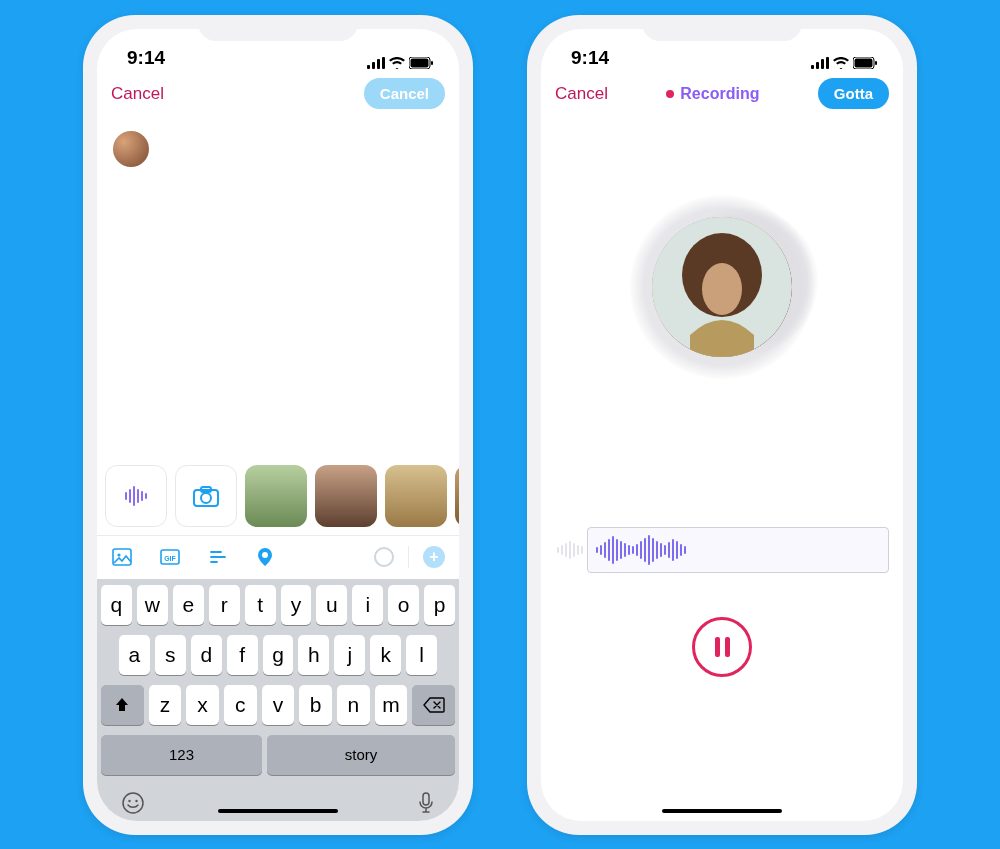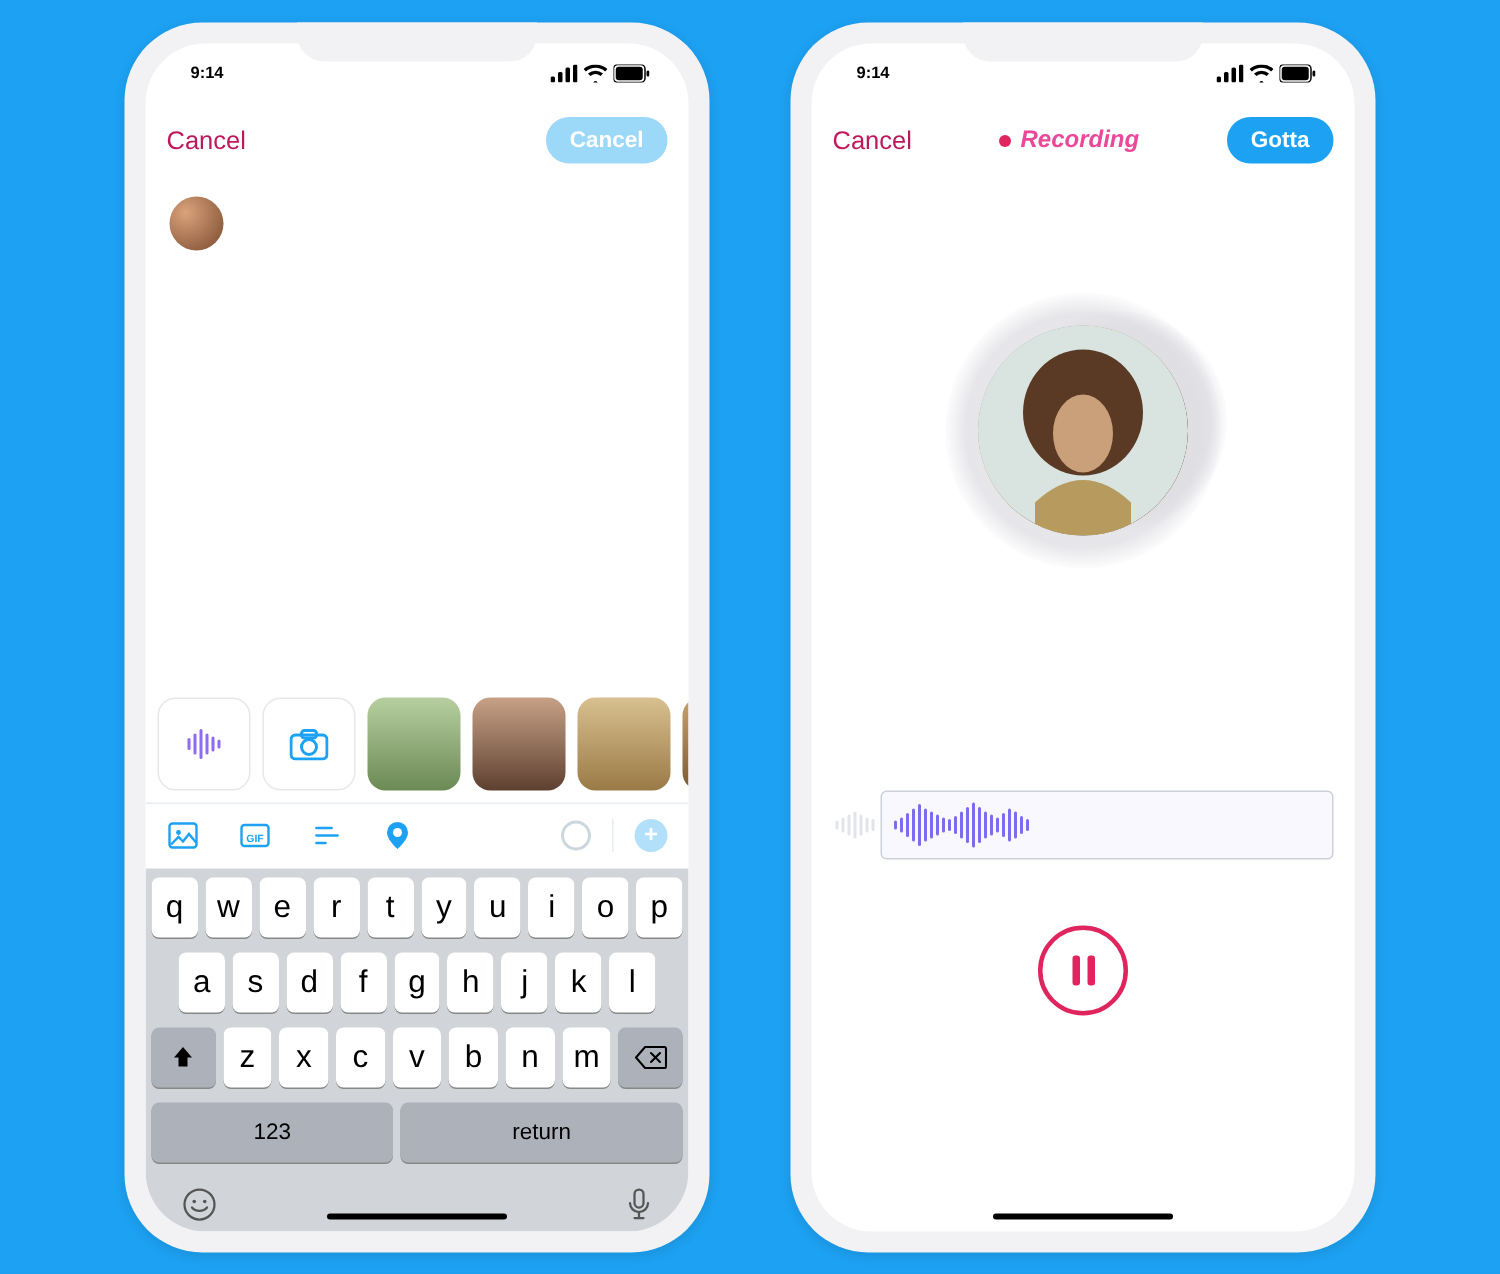--- a/index.html
+++ b/index.html
@@ -1,26 +1,26 @@
 <!DOCTYPE html>
 <html><head>
 <meta charset="utf-8">
 <style>
   *{box-sizing:border-box;margin:0;padding:0;font-family:-apple-system,Helvetica,Arial,sans-serif;}
   body{background:#1DA1F2;width:1000px;height:849px;display:flex;gap:54px;justify-content:center;align-items:center;}
   .phone{width:390px;height:820px;background:#f2f2f5;border-radius:52px;padding:14px;position:relative;box-shadow:0 2px 8px rgba(0,0,0,.1);}
   .screen{width:100%;height:100%;background:#fff;border-radius:40px;overflow:hidden;position:relative;display:flex;flex-direction:column;}
   .notch{position:absolute;top:0;left:50%;transform:translateX(-50%);width:160px;height:26px;background:#f2f2f5;border-radius:0 0 18px 18px;z-index:10;}
-  .statusbar{height:42px;display:flex;align-items:center;justify-content:space-between;padding:0 26px 2px 30px;font-size:11px;font-weight:600;}
+  .statusbar{height:42px;display:flex;align-items:flex-end;justify-content:space-between;padding:0 26px 2px 30px;font-size:19px;font-weight:600;}
   .status-icons{display:flex;align-items:center;gap:4px;}
   .navbar{height:46px;display:flex;align-items:center;justify-content:space-between;padding:0 14px;}
   .cancel{color:#be185d;font-size:17px;}
   .pillbtn{background:#1DA1F2;color:#fff;font-weight:700;font-size:15px;border-radius:18px;padding:7px 16px;}
   .pillbtn.dim{background:#9cd8f7;}
-  .rec-label{font-weight:800;font-size:16px;color:#ec4899;display:flex;align-items:center;gap:6px;font-style:italic;}
+  .rec-label{font-weight:800;font-size:16px;color:#8b5cf6;display:flex;align-items:center;gap:6px;}
   .rec-dot{width:8px;height:8px;border-radius:50%;background:#e0245e;}
   
   .compose-body{flex:1;display:flex;flex-direction:column;}
   .tweet-row{display:flex;gap:10px;padding:14px 16px 0 16px;}
   .avatar{width:36px;height:36px;border-radius:50%;background:radial-gradient(circle at 30% 30%,#d9a27a,#7a4a2f);flex-shrink:0;}
   .tweet-text{font-size:16.5px;line-height:1.35;color:#14171a;border-left:2px solid #1DA1F2;padding-left:4px;}
   .spacer{flex:1;}
   .media-row{display:flex;gap:8px;padding:8px 8px 8px 8px;overflow:hidden;}
   .media-btn{width:62px;height:62px;border:1px solid #e6e8ea;border-radius:12px;display:flex;align-items:center;justify-content:center;flex-shrink:0;background:#fff;}
   .thumb{width:62px;height:62px;border-radius:12px;flex-shrink:0;}
@@ -183,21 +183,21 @@
             <div class="key">m</div>
             <div class="key special wide">
               <svg width="22" height="16" viewBox="0 0 22 16">
                 <path d="M7 1 h13 a1 1 0 0 1 1 1 v12 a1 1 0 0 1-1 1 h-13 l-6-7z" fill="none" stroke="#000" stroke-width="1.4"></path>
                 <path d="M11 5 l6 6 M17 5 l-6 6" stroke="#000" stroke-width="1.4" stroke-linecap="round"></path>
               </svg>
             </div>
           </div>
         <div class="krow bot">
           <div class="key num">123</div>
-          <div class="key ret">return</div>
+          <div class="key ret">story</div>
         </div>
         <div class="kb-foot">
           <span>
             <svg width="24" height="24" viewBox="0 0 24 24">
                 <circle cx="12" cy="12" r="10" fill="none" stroke="#555" stroke-width="1.5"></circle>
                 <circle cx="8.5" cy="10" r="1.2" fill="#555"></circle>
                 <circle cx="15.5" cy="10" r="1.2" fill="#555"></circle>
                 <path d="M7 14 a6 5 0 0 0 10 0" fill="none" stroke="#555" stroke-width="1.5" stroke-linecap="round"></path>
               </svg>
           </span>

